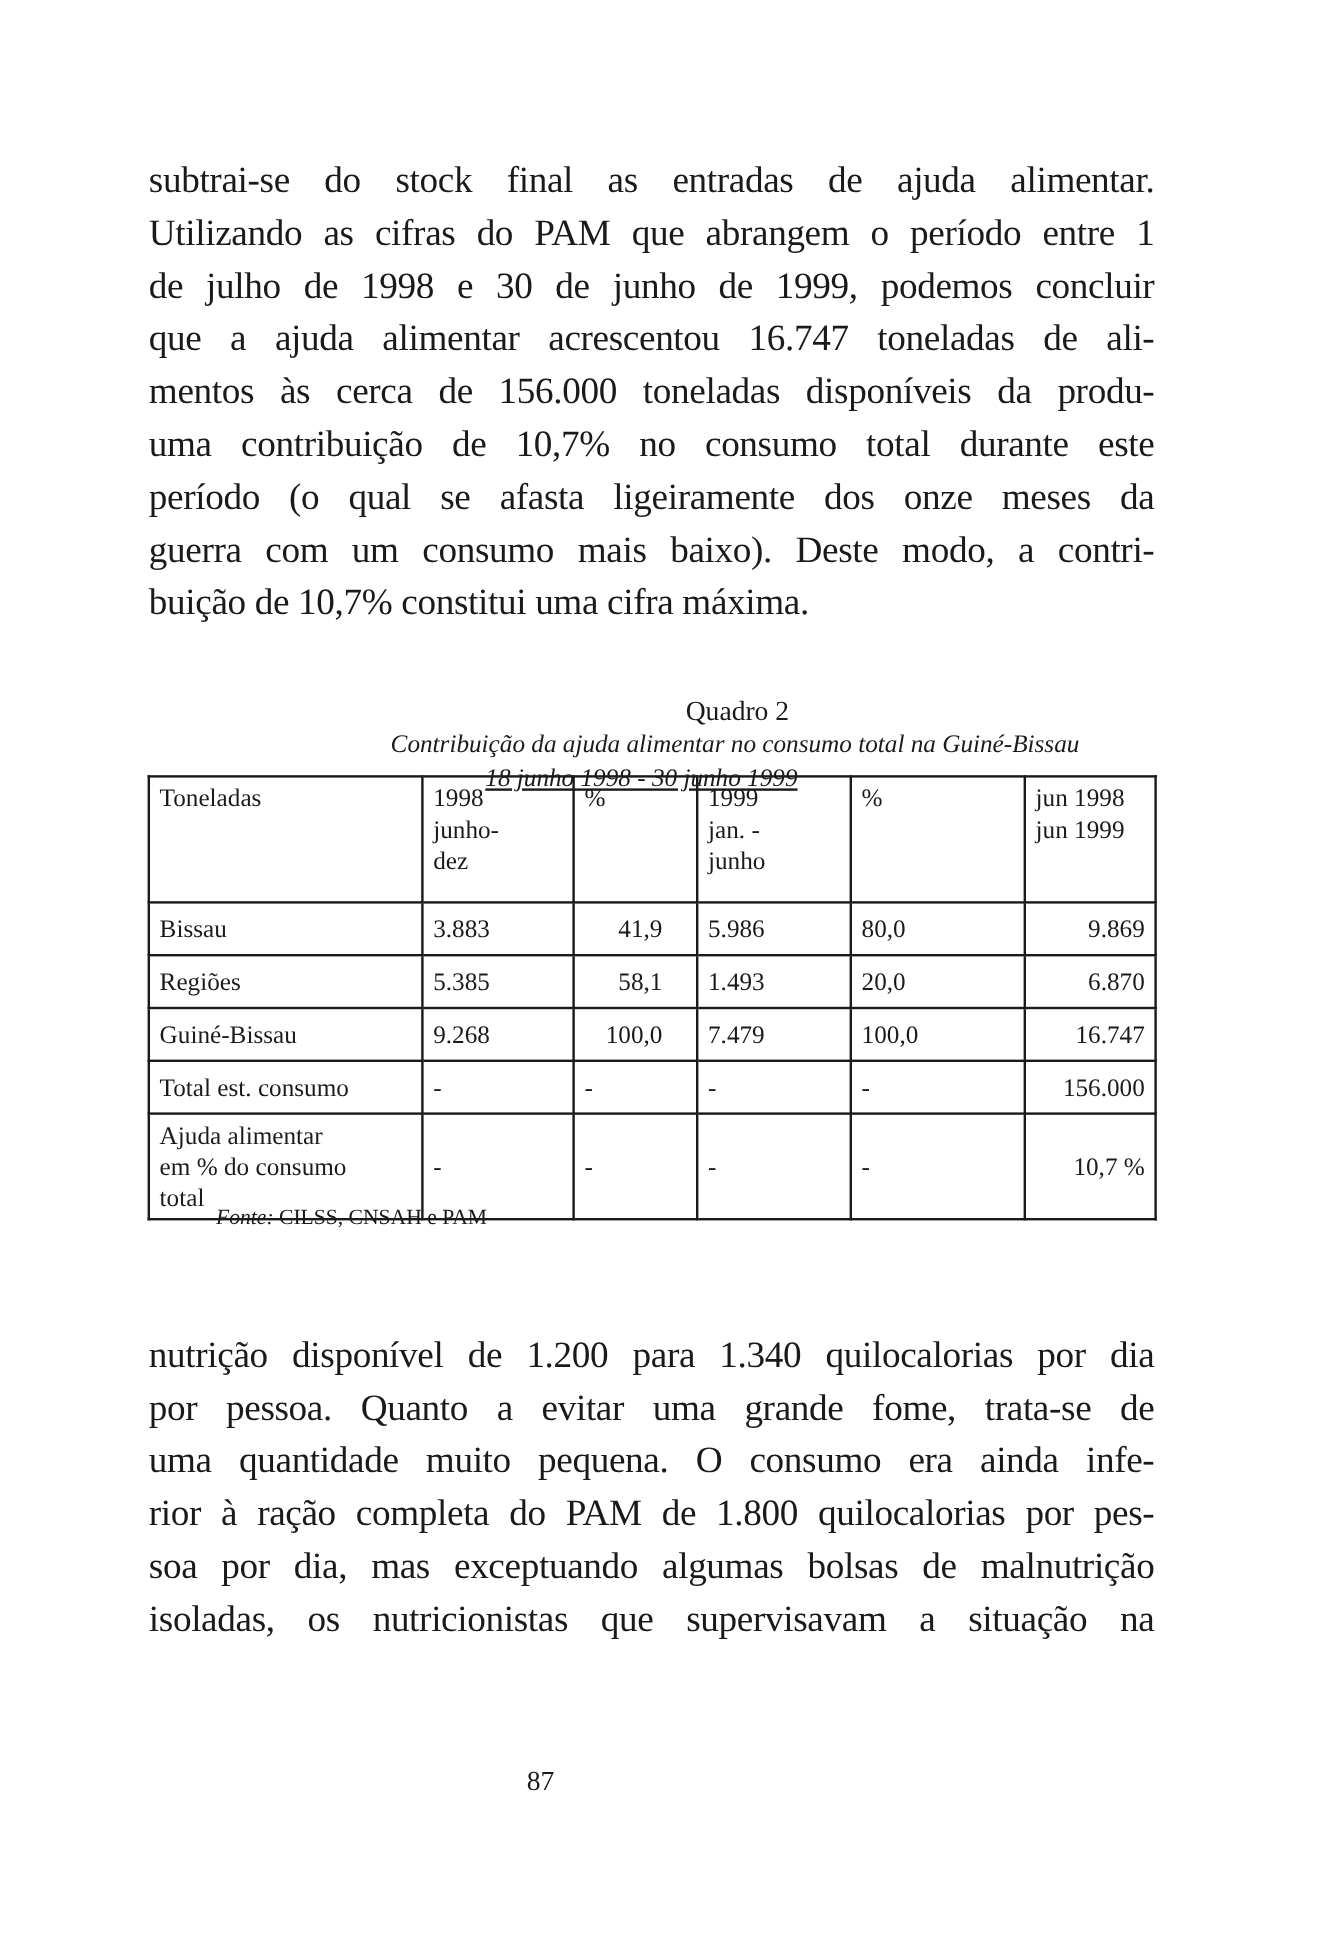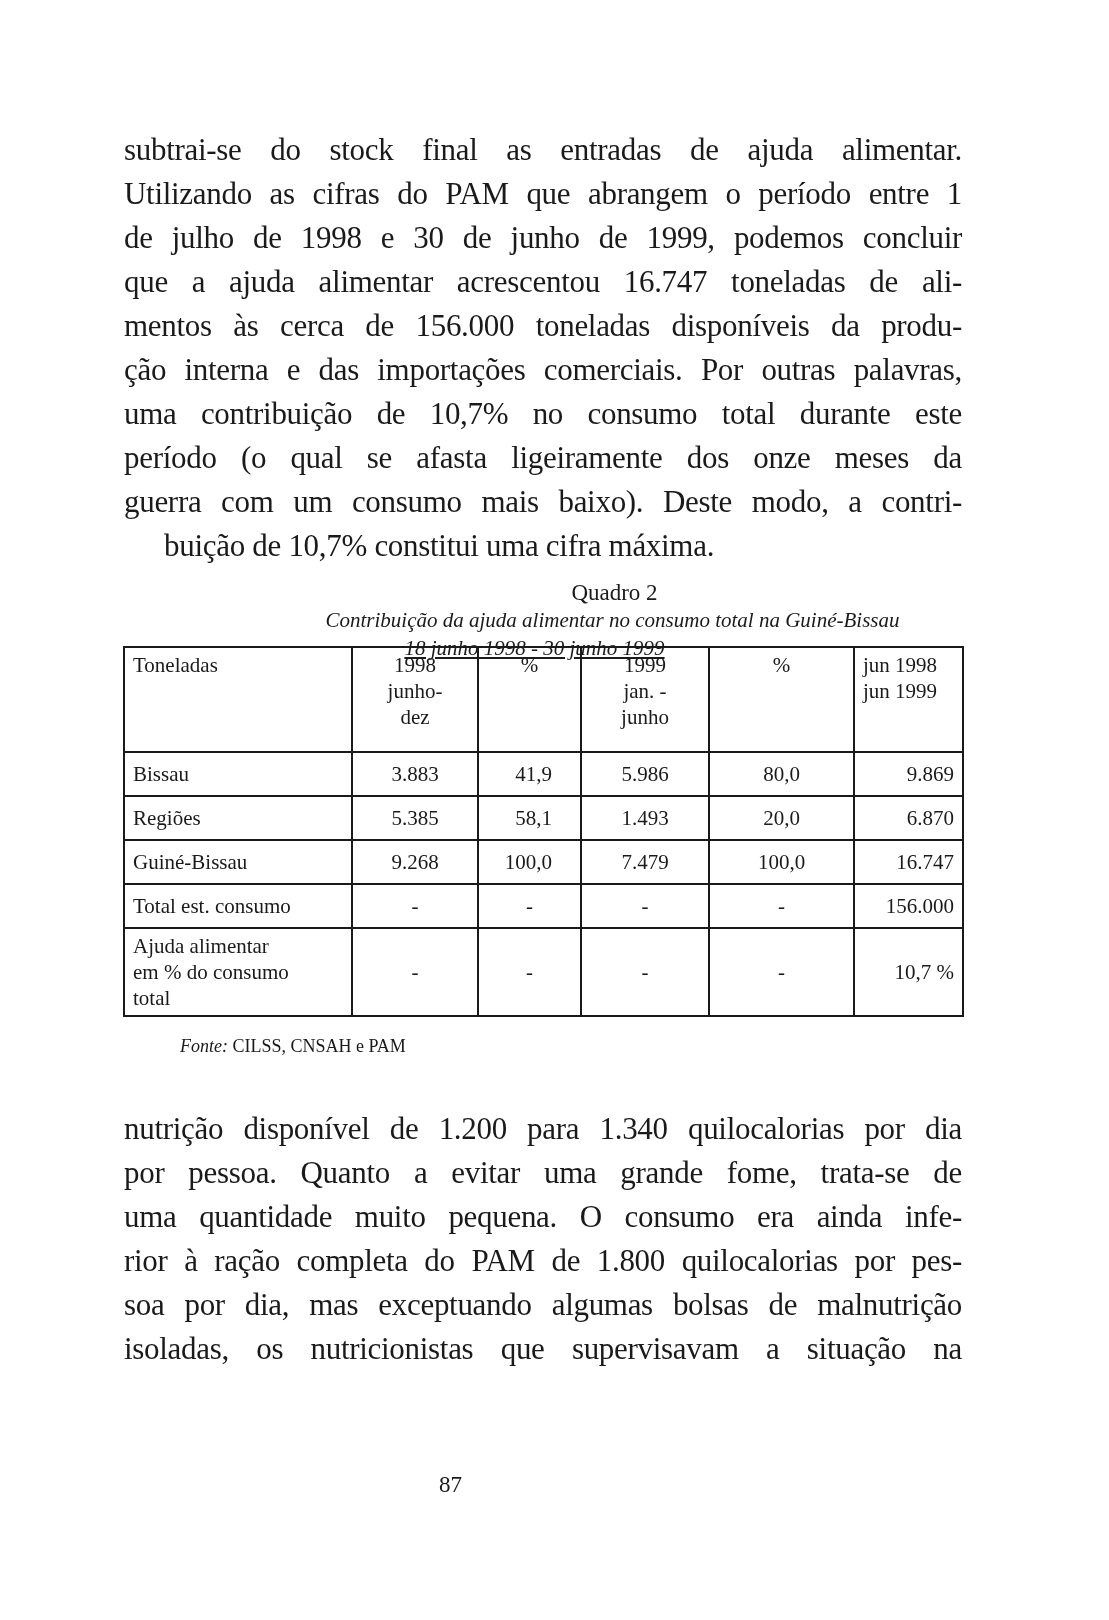--- a/index.html
+++ b/index.html
@@ -5,61 +5,60 @@
   html, body { margin: 0; padding: 0; background: #ffffff; }
   body {
     width: 1109px; height: 1620px; position: relative; overflow: hidden;
     font-family: "Liberation Serif", "DejaVu Serif", serif; color: #1a1a1a;
   }
   .para {
     position: absolute; left: 124px; width: 838px;
     font-size: 31px; line-height: 44px; letter-spacing: -0.3px;
   }
   .para .line { display: block; white-space: nowrap; text-align: justify; text-align-last: justify; height: 44px; }
-  .para .line.last { text-align-last: left; margin-left: 40px; }
+  .para .line.last { text-align-last: left; }
   .para .line.indent { padding-left: 50px; }
   #p1 { top: 128px; }
   #p2 { top: 1107px; }
 
   .caption { position: absolute; left: 0; width: 1109px; text-align: center; }
   #quadro-label { top: 580px; left: 60px; font-size: 23px; }
   #quadro-title { top: 608px; left: 58px; font-size: 21px; font-style: italic; }
   #quadro-period { top: 636px; left: -20px; font-size: 21px; font-style: italic; }
   #quadro-period span { text-decoration: underline; }
 
   table.q {
     position: absolute; left: 123px; top: 646px; width: 839px;
     border-collapse: collapse; font-size: 21px; line-height: 26px;
     table-layout: fixed;
   }
   table.q td { border: 2px solid #1a1a1a; padding: 4px 8px; vertical-align: top; }
   table.q tr.hdr td { height: 95px; }
   table.q tr.row td { height: 34px; vertical-align: middle; }
   table.q tr.tall td { height: 60px; vertical-align: middle; }
   table.q td.lbl { text-align: left; }
-  table.q td.c { text-align: center; }
+  table.q td.c { text-align: left; }
   table.q td.r { text-align: right; padding-right: 28px; }
   table.q td.rr { text-align: right; padding-right: 8px; }
   table.q .hline { display: block; }
 
-  #source { position: absolute; left: 180px; top: 1036px; font-size: 18px; }
+  #source { position: absolute; left: 180px; top: 1004px; font-size: 18px; }
   #source i { font-style: italic; }
 
   #page-number { position: absolute; left: 0; width: 901px; top: 1472px; text-align: center; font-size: 23px; }
 </style>
 </head>
 <body>
 
 <div id="p1" class="para">
   <span class="line">subtrai-se do stock final as entradas de ajuda alimentar.</span>
   <span class="line">Utilizando as cifras do PAM que abrangem o período entre 1</span>
   <span class="line">de julho de 1998 e 30 de junho de 1999, podemos concluir</span>
   <span class="line">que a ajuda alimentar acrescentou 16.747 toneladas de ali-</span>
   <span class="line">mentos às cerca de 156.000 toneladas disponíveis da produ-</span>
-  <span class="line">ção interna e das importações comerciais. Por outras palavras,</span>
   <span class="line">uma contribuição de 10,7% no consumo total durante este</span>
   <span class="line">período (o qual se afasta ligeiramente dos onze meses da</span>
   <span class="line">guerra com um consumo mais baixo). Deste modo, a contri-</span>
   <span class="line last">buição de 10,7% constitui uma cifra máxima.</span>
 </div>
 
 <div id="quadro-label" class="caption">Quadro 2</div>
 <div id="quadro-title" class="caption">Contribuição da ajuda alimentar no consumo total na Guiné-Bissau</div>
 <div id="quadro-period" class="caption"><span>18 junho 1998 - 30 junho 1999</span></div>
 

